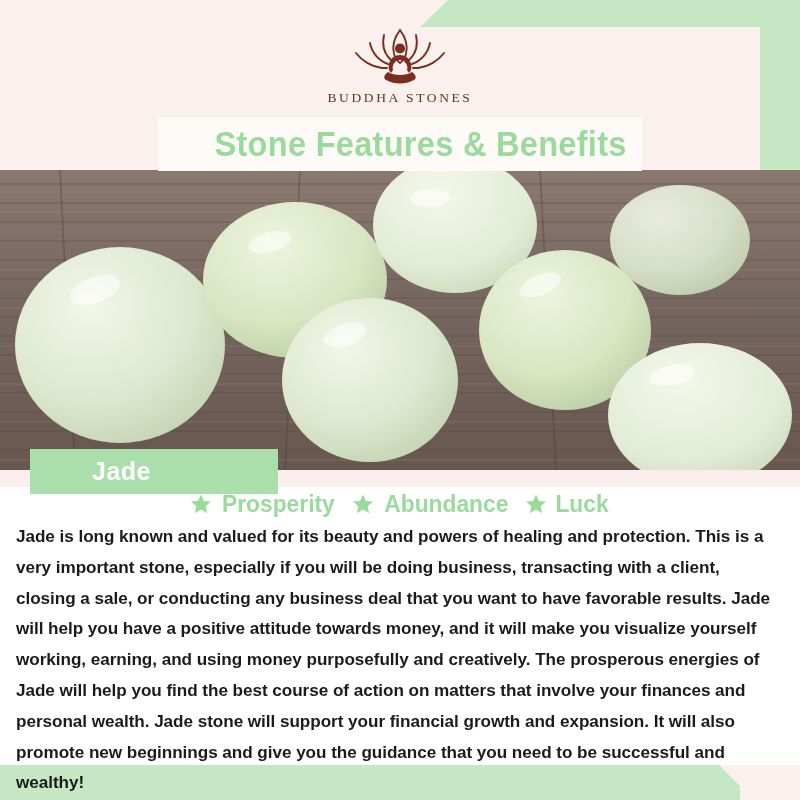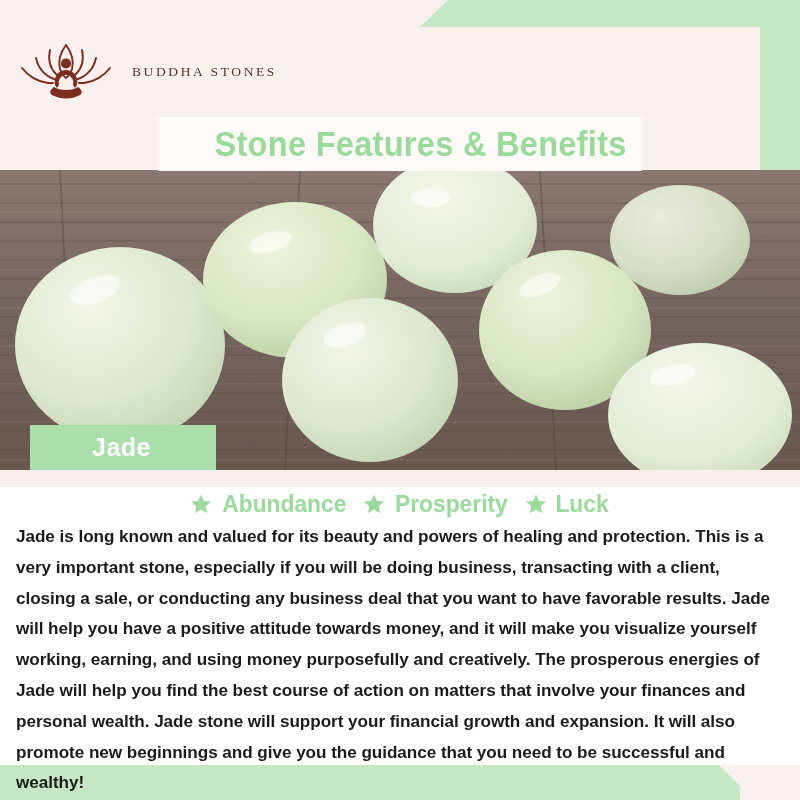--- a/index.html
+++ b/index.html
@@ -28,21 +28,21 @@
   }
   .deco-bottom-bar {
     position:absolute; bottom:0; left:0; width:740px; height:36px;
     background:#c6e7c4;
     clip-path:polygon(0 0, 718px 0, 740px 22px, 740px 36px, 0 36px);
   }
 
   
   .logo-wrap {
     position:absolute; top:24px; left:0; width:800px; height:92px;
-    display:flex; align-items:center; justify-content:flex-start;
+    display:flex; flex-direction:column; align-items:center; justify-content:flex-start;
     z-index:6;
   }
   .logo-mark { width:132px; height:62px; display:block; }
   .logo-text {
     margin-top:4px; font-size:13.5px; letter-spacing:2.6px;
     color:#5c3126; font-family:"Liberation Serif", serif; font-weight:400;
   }
 
   
   .title-banner {
@@ -59,21 +59,21 @@
 
   
   .photo {
     position:absolute; top:170px; left:0; width:800px; height:300px;
     overflow:hidden; z-index:2;
   }
   .photo-svg { display:block; width:800px; height:300px; }
 
   
   .jade-bar {
-    position:absolute; top:425px; left:30px; width:186px; height:45px;
+    position:absolute; top:449px; left:30px; width:248px; height:45px;
     background:#aadfab; z-index:5;
     display:flex; align-items:center;
   }
   .jade-text {
     margin-left:62px; font-size:25px; font-weight:bold; color:#ffffff;
     letter-spacing:0.5px;
   }
 
   
   .cream-gap {
@@ -202,27 +202,27 @@
   </div>
 
   <div class="cream-gap"></div>
 
   <div class="content">
     <div class="keywords">
       <div class="kw">
         <svg class="kw-star" viewBox="0 0 24 24">
           <polygon points="12,1.6 15.2,8.6 22.8,9.4 17.1,14.5 18.7,22 12,18.1 5.3,22 6.9,14.5 1.2,9.4 8.8,8.6" fill="#9adb9c"></polygon>
         </svg>
-        <span class="kw-label">Abundance</span>
+        <span class="kw-label">Prosperity</span>
       </div>
       <div class="kw">
         <svg class="kw-star" viewBox="0 0 24 24">
           <polygon points="12,1.6 15.2,8.6 22.8,9.4 17.1,14.5 18.7,22 12,18.1 5.3,22 6.9,14.5 1.2,9.4 8.8,8.6" fill="#9adb9c"></polygon>
         </svg>
-        <span class="kw-label">Prosperity</span>
+        <span class="kw-label">Abundance</span>
       </div>
       <div class="kw">
         <svg class="kw-star" viewBox="0 0 24 24">
           <polygon points="12,1.6 15.2,8.6 22.8,9.4 17.1,14.5 18.7,22 12,18.1 5.3,22 6.9,14.5 1.2,9.4 8.8,8.6" fill="#9adb9c"></polygon>
         </svg>
         <span class="kw-label">Luck</span>
       </div>
     </div>
     <p class="body-text">Jade is long known and valued for its beauty and powers of healing and protection. This is a very important stone, especially if you will be doing business, transacting with a client, closing a sale, or conducting any business deal that you want to have favorable results. Jade will help you have a positive attitude towards money, and it will make you visualize yourself working, earning, and using money purposefully and creatively. The prosperous energies of Jade will help you find the best course of action on matters that involve your finances and personal wealth. Jade stone will support your financial growth and expansion. It will also promote new beginnings and give you the guidance that you need to be successful and wealthy!</p>
   </div>

